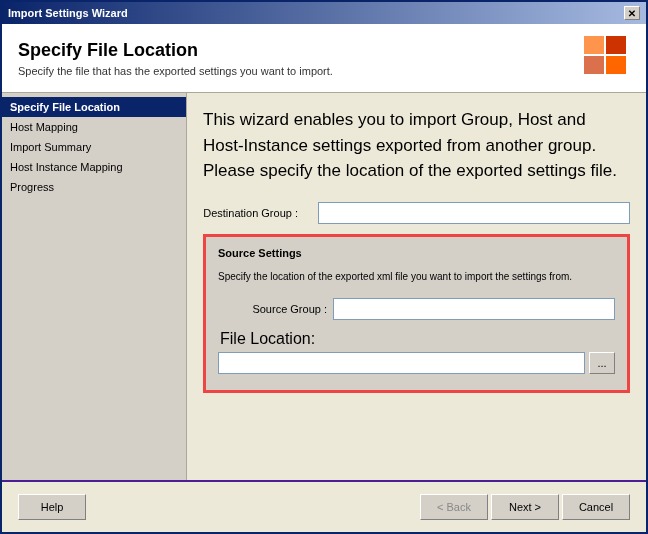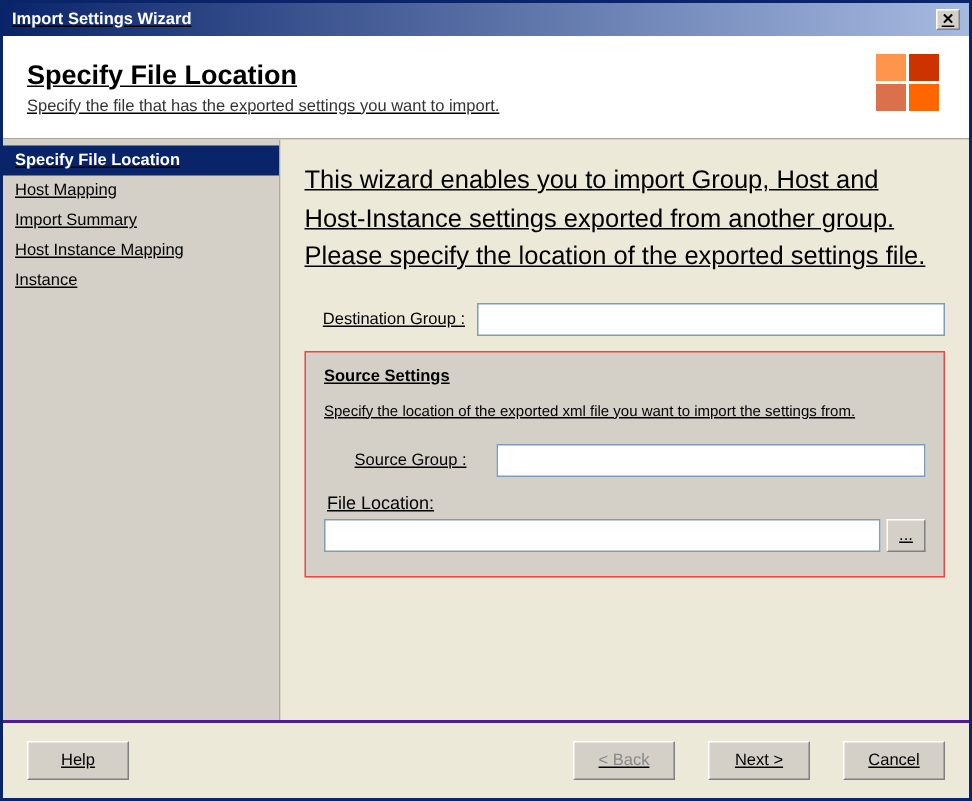--- a/index.html
+++ b/index.html
@@ -15,21 +15,20 @@
       overflow: hidden;
     }
 
     .dialog {
       width: 648px;
       height: 534px;
       border: 2px solid #0a246a;
       background: #ece9d8;
       display: flex;
       flex-direction: column;
-      text-decoration: underline;
     }
 
     .title-bar {
       background: linear-gradient(to right, #0a246a, #a6bae0);
       color: white;
       padding: 3px 6px;
       display: flex;
       align-items: center;
       justify-content: space-between;
       height: 22px;
@@ -120,21 +119,21 @@
     }
 
     .intro-text {
       font-size: 17px;
       color: #000;
       margin-bottom: 18px;
       line-height: 1.5;
     }
 
     .group-box {
-      border: 1px solid #ef4444;
+      border: 3px solid #ef4444;
       padding: 10px 12px 16px 12px;
       margin-top: 10px;
       background: #d4d0c8;
     }
 
     .group-box-title {
       font-size: 11px;
       font-weight: bold;
       background: #d4d0c8;
       margin-bottom: 10px;
@@ -183,21 +182,21 @@
       border-top: 2px solid #4c1d95;
       display: flex;
       align-items: center;
       justify-content: space-between;
       padding: 0 16px;
       flex-shrink: 0;
     }
 
     .footer-right {
       display: flex;
-      gap: 22px;
+      gap: 3px;
     }
 
     .btn {
       min-width: 68px;
       height: 26px;
       background: #d4d0c8;
       border: 1px solid #808080;
       border-top-color: #ffffff;
       border-left-color: #ffffff;
       font-size: 11px;
@@ -216,21 +215,21 @@
     .destination-row {
       display: flex;
       align-items: center;
       margin-bottom: 6px;
     }
 
     .dest-label {
       font-size: 11px;
       width: 115px;
       text-align: right;
-      padding-right: 8px;
+      padding-right: 20px;
       flex-shrink: 0;
     }
 
     .dest-input {
       flex: 1;
       height: 22px;
       border: 1px solid #7f9db9;
       background: white;
       padding: 0 4px;
       font-size: 11px;
@@ -239,35 +238,35 @@
     .source-label-row {
       display: flex;
       align-items: center;
       margin-bottom: 4px;
     }
 
     .source-label {
       font-size: 11px;
       width: 115px;
       text-align: right;
-      padding-right: 20px;
+      padding-right: 6px;
       flex-shrink: 0;
     }
 
     .source-input {
       flex: 1;
       height: 22px;
       border: 1px solid #7f9db9;
       background: white;
       padding: 0 4px;
       font-size: 11px;
     }
 
     .file-label-row {
-      font-size: 12px;
+      font-size: 16px;
       margin-bottom: 3px;
       padding-left: 2px;
     }
   </style>
 </head>
 <body>
 
 <div class="dialog">
 
   <div class="title-bar">
@@ -297,21 +296,21 @@
       <div class="sidebar-item">
         <span>Host Mapping</span>
       </div>
       <div class="sidebar-item">
         <span>Import Summary</span>
       </div>
       <div class="sidebar-item">
         <span>Host Instance Mapping</span>
       </div>
       <div class="sidebar-item">
-        <span>Instance</span>
+        <span>Progress</span>
       </div>
     </div>
 
     <div class="main-panel">
       <div class="intro-text">This wizard enables you to import Group, Host and Host-Instance settings exported from another group. Please specify the location of the exported settings file.</div>
 
       <div class="destination-row">
         <span class="dest-label">Destination Group :</span>
         <input class="dest-input" type="text" value="" style="">
       </div>

